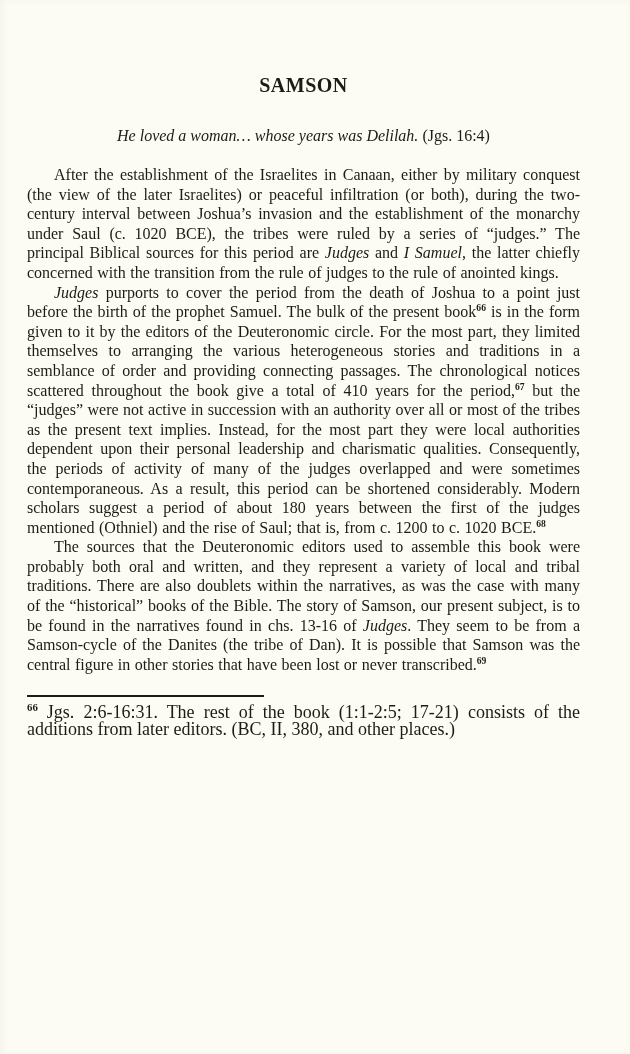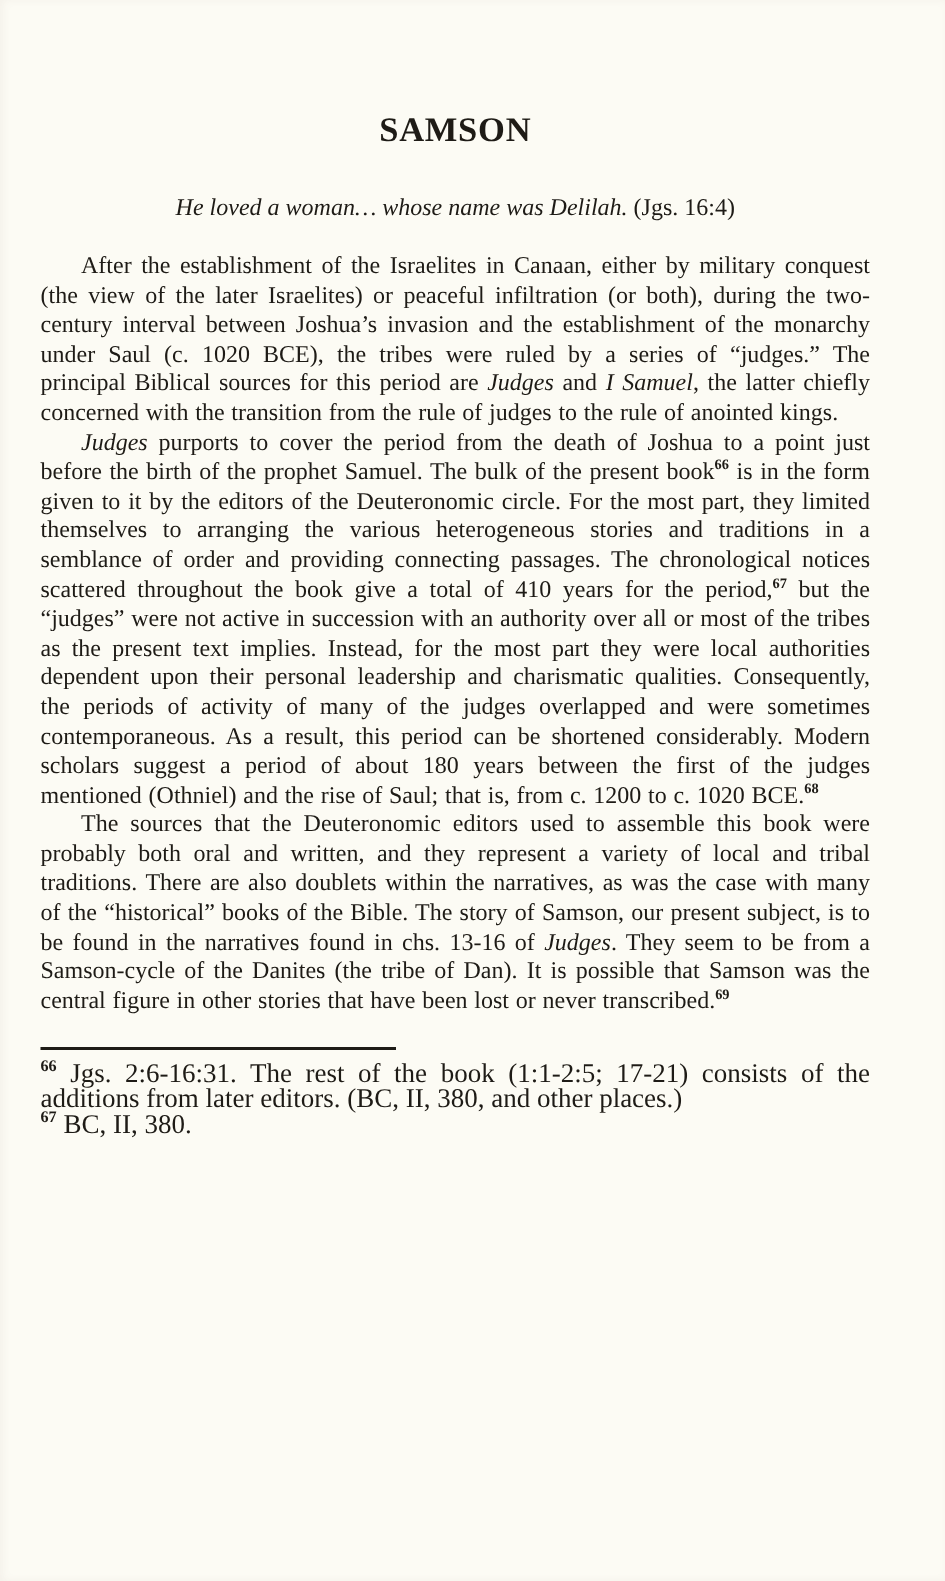--- a/index.html
+++ b/index.html
@@ -23,21 +23,21 @@
   }
   .content {
     position: absolute;
     left: 27px;
     top: 74px;
     width: 553px;
   }
   .title {
     margin: 0 0 28px 0;
     text-align: center;
-    font-size: 23px;
+    font-size: 20px;
     font-weight: bold;
     letter-spacing: 0.5px;
   }
   .epigraph {
     margin: 0 0 19px 0;
     text-align: center;
     font-size: 16px;
     line-height: 21px;
   }
   .epigraph em {
@@ -77,29 +77,28 @@
   }
 </style>
 </head>
 <body>
 
 <div class="page">
   <div class="content">
 
     <h1 class="title">SAMSON</h1>
 
-    <p class="epigraph"><em>He loved a woman… whose name was Delilah.</em><span> (Jgs. 16:4)</span></p>
+    <p class="epigraph"><em>He loved a woman… whose years was Delilah.</em><span> (Jgs. 16:4)</span></p>
 
     <div class="bodytext">
         <p class="para">After the establishment of the Israelites in Canaan, either by military conquest (the view of the later Israelites) or peaceful infiltration (or both), during the two-century interval between Joshua’s invasion and the establishment of the monarchy under Saul (c. 1020 BCE), the tribes were ruled by a series of “judges.” The principal Biblical sources for this period are <em>Judges</em> and <em>I Samuel</em>, the latter chiefly concerned with the transition from the rule of judges to the rule of anointed kings.</p>
         <p class="para"><em>Judges</em> purports to cover the period from the death of Joshua to a point just before the birth of the prophet Samuel. The bulk of the present book<sup>66</sup> is in the form given to it by the editors of the Deuteronomic circle. For the most part, they limited themselves to arranging the various heterogeneous stories and traditions in a semblance of order and providing connecting passages. The chronological notices scattered throughout the book give a total of 410 years for the period,<sup>67</sup> but the “judges” were not active in succession with an authority over all or most of the tribes as the present text implies. Instead, for the most part they were local authorities dependent upon their personal leadership and charismatic qualities. Consequently, the periods of activity of many of the judges overlapped and were sometimes contemporaneous. As a result, this period can be shortened considerably. Modern scholars suggest a period of about 180 years between the first of the judges mentioned (Othniel) and the rise of Saul; that is, from c. 1200 to c. 1020 BCE.<sup>68</sup></p>
         <p class="para">The sources that the Deuteronomic editors used to assemble this book were probably both oral and written, and they represent a variety of local and tribal traditions. There are also doublets within the narratives, as was the case with many of the “historical” books of the Bible. The story of Samson, our present subject, is to be found in the narratives found in chs. 13-16 of <em>Judges</em>. They seem to be from a Samson-cycle of the Danites (the tribe of Dan). It is possible that Samson was the central figure in other stories that have been lost or never transcribed.<sup>69</sup></p>
       </div>
 
     <div class="footnote-rule"></div>
 
     <div class="footnotes">
         <p class="footnote"><sup>66</sup> Jgs. 2:6-16:31. The rest of the book (1:1-2:5; 17-21) consists of the additions from later editors. (BC, II, 380, and other places.)</p>
-        <p class="footnote"><sup>67</sup> BC, II, 380.</p>
       </div>
 
   </div>
 </div>
 
 </body></html>

